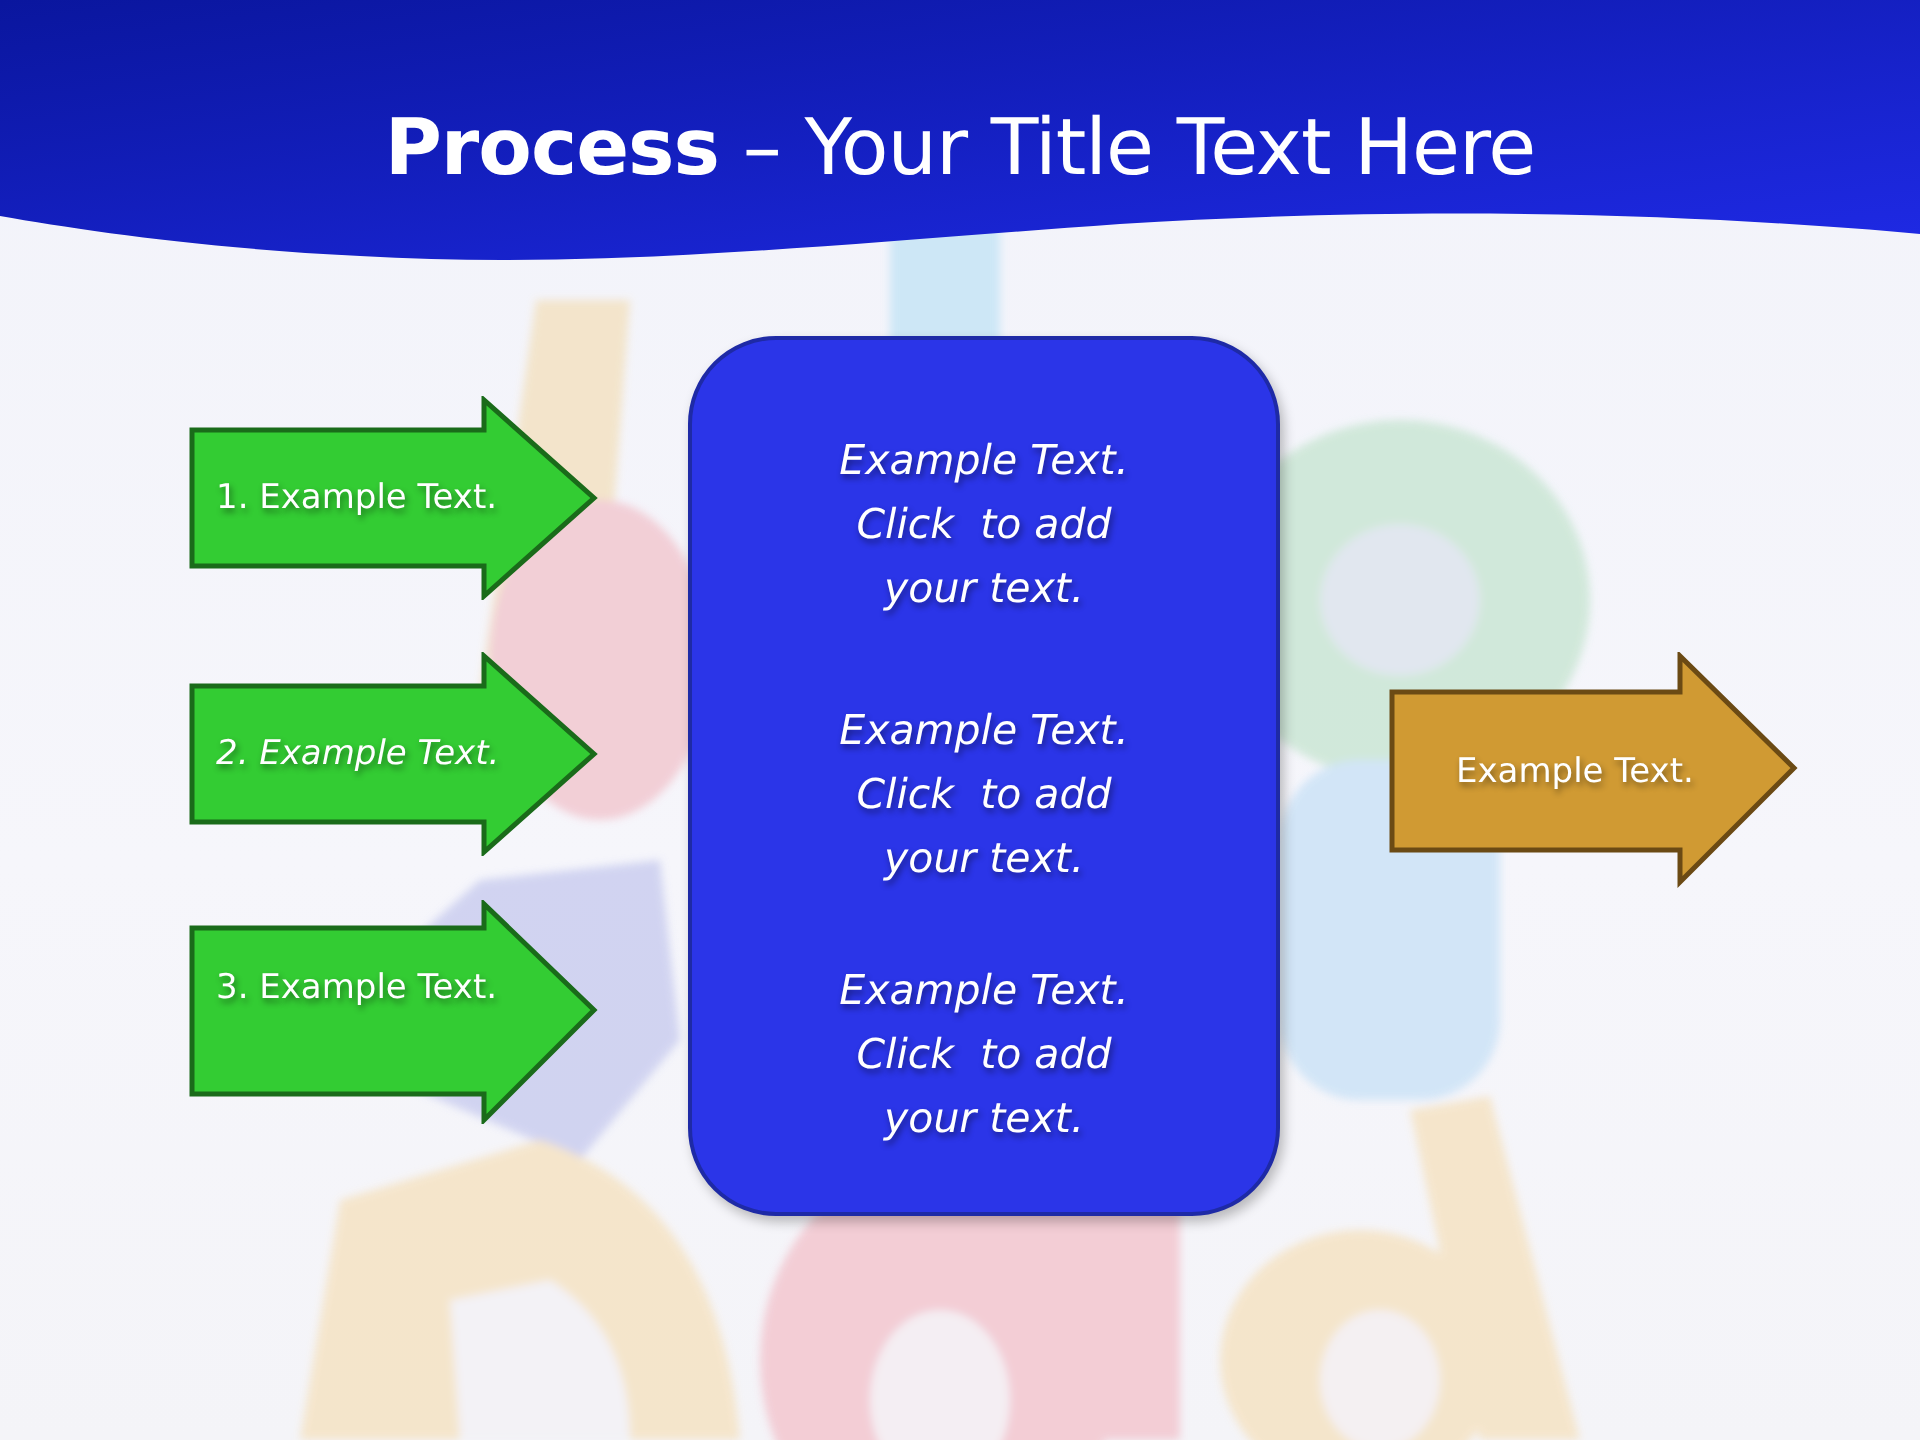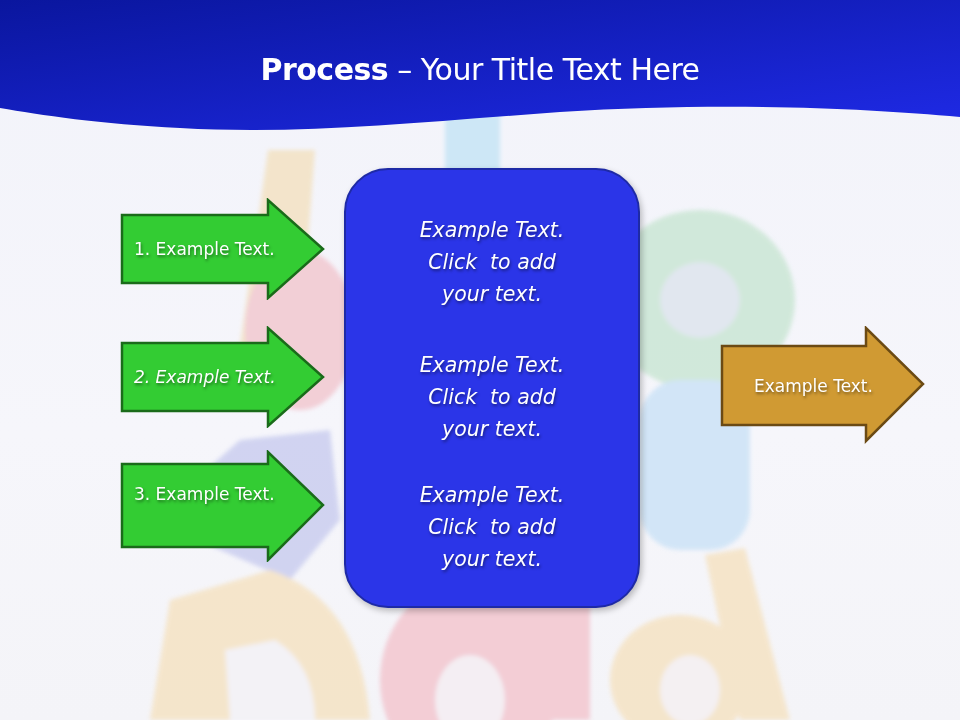--- a/index.html
+++ b/index.html
@@ -1,22 +1,22 @@
 <!DOCTYPE html>
 <html><head>
   <meta charset="utf-8">
   <style>
     html, body { margin:0; padding:0; }
     body { width:960px; height:720px; overflow:hidden; position:relative; background:#f3f4fa; font-family:"Liberation Sans", sans-serif; }
     .slide { position:absolute; left:0; top:0; width:960px; height:720px; background:linear-gradient(180deg,#f2f3fa 0%,#f6f6fb 60%,#f4f4f8 100%); overflow:hidden; }
     .bg-layer { position:absolute; left:0; top:0; width:960px; height:720px; }
     .header-band { position:absolute; left:0; top:0; width:960px; height:140px; }
-    .title { position:absolute; left:0; top:52px; width:960px; text-align:center; color:#ffffff; font-size:30px; font-family:"DejaVu Sans", sans-serif; letter-spacing:-0.5px; }
+    .title { position:absolute; left:0; top:52px; width:960px; text-align:center; color:#ffffff; font-size:39px; font-family:"DejaVu Sans", sans-serif; letter-spacing:-0.5px; }
     .title b { font-weight:bold; }
-    .arrow { position:absolute;margin-left:26px; }
+    .arrow { position:absolute; }
     .arrow svg { position:absolute; left:0; top:0; }
     .arrow .label { position:absolute; left:0; top:0; color:#ffffff; font-size:17px; font-family:"DejaVu Sans", sans-serif; text-shadow:1px 2px 3px rgba(0,0,0,0.45); white-space:nowrap; display:flex; align-items:center; }
     .center-box { position:absolute; left:344px; top:168px; width:296px; height:440px; background:#2b35e8; border:2px solid #1e2aa6; border-radius:44px; box-sizing:border-box; box-shadow:2px 3px 6px rgba(0,0,0,0.25); }
     .block { position:absolute; left:0; width:100%; text-align:center; color:#ffffff; font-style:italic; font-size:20.5px; line-height:32px; font-family:"DejaVu Sans", sans-serif; text-shadow:1px 2px 3px rgba(0,0,0,0.45); }
     .block span { display:block; white-space:pre; }
   </style>
 </head>
 <body>
 
 <div class="slide">

